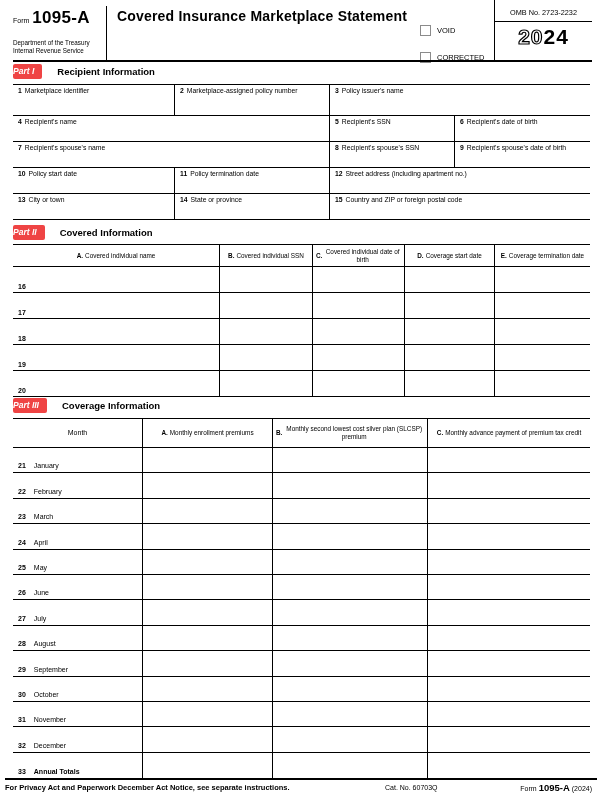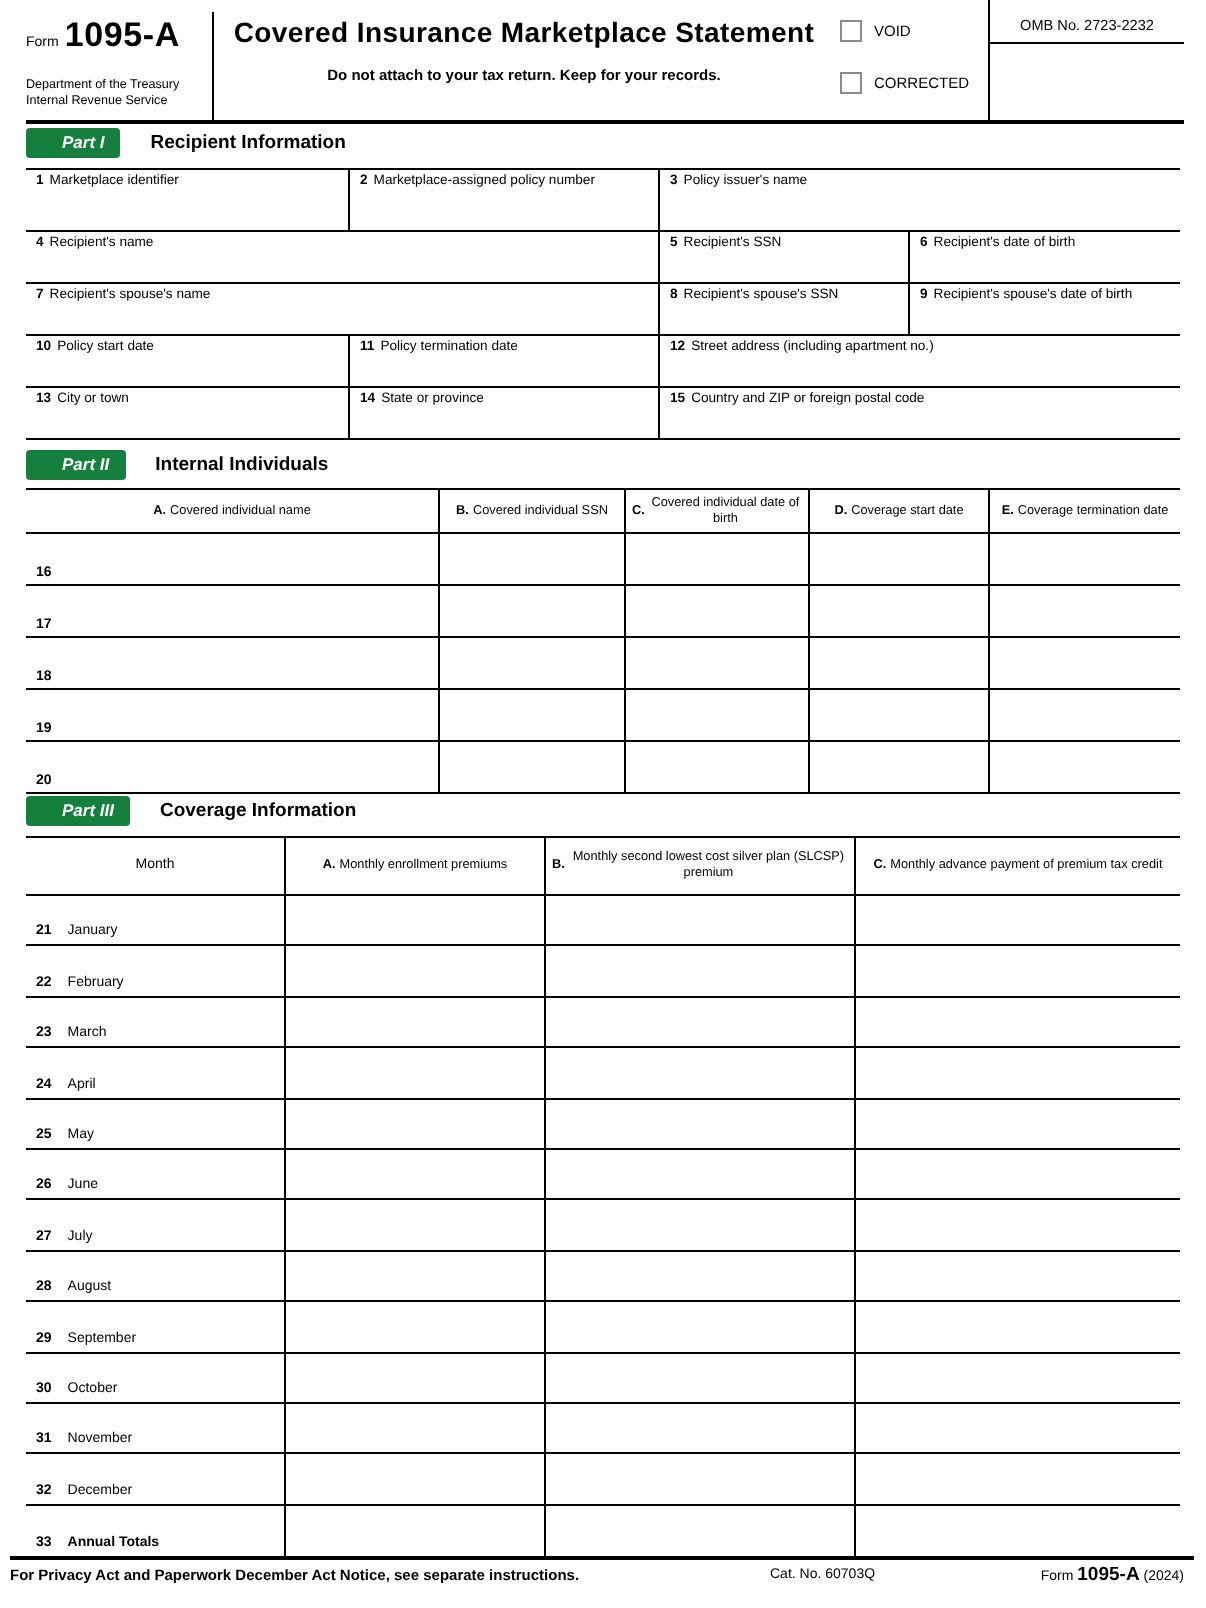--- a/index.html
+++ b/index.html
@@ -12,35 +12,35 @@
   
   .hdr-left { position:absolute; left:13px; top:8px; width:92px; }
   .form-word { font-size:7px; }
   .form-big  { font-size:17px; font-weight:bold; margin-left:3px; letter-spacing:0.3px; }
   .dept { font-size:6.3px; margin-top:11px; line-height:1.25; }
   .vline1 { position:absolute; left:106px; top:6px; width:1px; height:54px; background:#000; }
   .hdr-center { position:absolute; left:108px; top:8px; width:308px; text-align:center; }
   .main-title { font-size:14px; font-weight:bold; letter-spacing:0.2px; }
   .instr { font-size:7.5px; font-weight:bold; line-height:1.5; margin-top:8px; }
   .hdr-void { position:absolute; left:420px; top:9px; width:72px; }
-  .chk-row { display:flex; align-items:center; height:12px; margin-bottom:14px; }
+  .chk-row { display:flex; align-items:center; height:12px; margin-bottom:14px;margin-top:15px; }
   .checkbox { width:11px; height:11px; border:1px solid #8b8b8b; background:#fff; display:inline-block; }
   .chk-label { font-size:7.5px; margin-left:6px; }
   .vline2 { position:absolute; left:494px; top:0px; width:1px; height:60px; background:#000; }
   .hdr-omb { position:absolute; left:495px; top:0px; width:97px; }
   .omb-no { font-size:7.3px; text-align:center; padding:8px 0 4px 0; border-bottom:1px solid #000; }
   .year { text-align:center; font-size:21px; font-weight:bold; margin-top:3px; letter-spacing:1px; }
   .y-outline { color:#fff; -webkit-text-stroke:1.2px #000; }
   .y-bold { color:#000; }
   .hdr-rule { position:absolute; left:13px; top:60px; width:579px; height:2px; background:#000; }
 
   
   .part-head { position:absolute; left:13px; display:flex; align-items:center; }
-  .badge { background:#15803d; color:#fff; font-style:italic; font-weight:bold;
-           font-size:8.5px; padding:2px 8px 3px 18px; border-radius:2px; }
+  .badge { background:#ef4444; color:#fff; font-style:italic; font-weight:bold;
+           font-size:8.5px; padding:2px 8px 3px 0; border-radius:2px; }
   .part-title { font-weight:bold; font-size:9.5px; margin-left:15px; }
 
   
   .tbl { position:absolute; left:13px; width:577px; border-top:1px solid #000; }
   .tr { display:flex; border-bottom:1px solid #000; }
   .td { border-right:1px solid #000; padding:2px 2px 0 5px; font-size:6.8px; line-height:1.3; }
   .td:last-child { border-right:none; }
   .td b { margin-right:3px; }
   .hd { border-right:1px solid #000; display:flex; align-items:center; justify-content:center;
         text-align:center; font-size:6.4px; line-height:1.25; padding:1px 3px; }
@@ -74,38 +74,40 @@
     <div class="dept">
       <div>Department of the Treasury</div>
       <div>Internal Revenue Service</div>
     </div>
   </div>
   <div class="vline1"></div>
 
   <div class="hdr-center">
     <div class="main-title">Covered Insurance Marketplace Statement</div>
     <div class="instr">
-      <div>Do not attach to your tax return. Keep for your records.</div>
     </div>
   </div>
 
   <div class="hdr-void">
     <div class="chk-row">
       <span class="checkbox"></span>
       <span class="chk-label">VOID</span>
     </div>
     <div class="chk-row">
       <span class="checkbox"></span>
       <span class="chk-label">CORRECTED</span>
     </div>
   </div>
   <div class="vline2"></div>
 
   <div class="hdr-omb">
     <div class="omb-no">OMB No. 2723-2232</div>
+    <div class="year">
+      <span class="y-outline">20</span><span class="y-bold">24</span>
+    </div>
   </div>
   <div class="hdr-rule"></div>
 
   <div class="part-head" style="top:64px;">
     <span class="badge">Part I</span>
     <span class="part-title">Recipient Information</span>
   </div>
 
   <div class="tbl" style="top:84px;">
     <div class="tr" style="height:31px;">
@@ -130,21 +132,21 @@
     </div>
     <div class="tr" style="height:26px;">
       <div class="td" style="width:162px;"><b>13</b><span>City or town</span></div>
       <div class="td" style="width:155px;"><b>14</b><span>State or province</span></div>
       <div class="td" style="width:260px;"><b>15</b><span>Country and ZIP or foreign postal code</span></div>
     </div>
   </div>
 
   <div class="part-head" style="top:225px;">
     <span class="badge">Part II</span>
-    <span class="part-title">Internal Individuals</span>
+    <span class="part-title">Covered Information</span>
   </div>
 
   <div class="tbl" style="top:244px;">
     <div class="tr hdr-row" style="height:22px;">
       <div class="hd" style="width:207px;">
           <b>A.</b>
           <span>Covered individual name</span>
         </div>
       <div class="hd" style="width:93px;">
           <b>B.</b>

